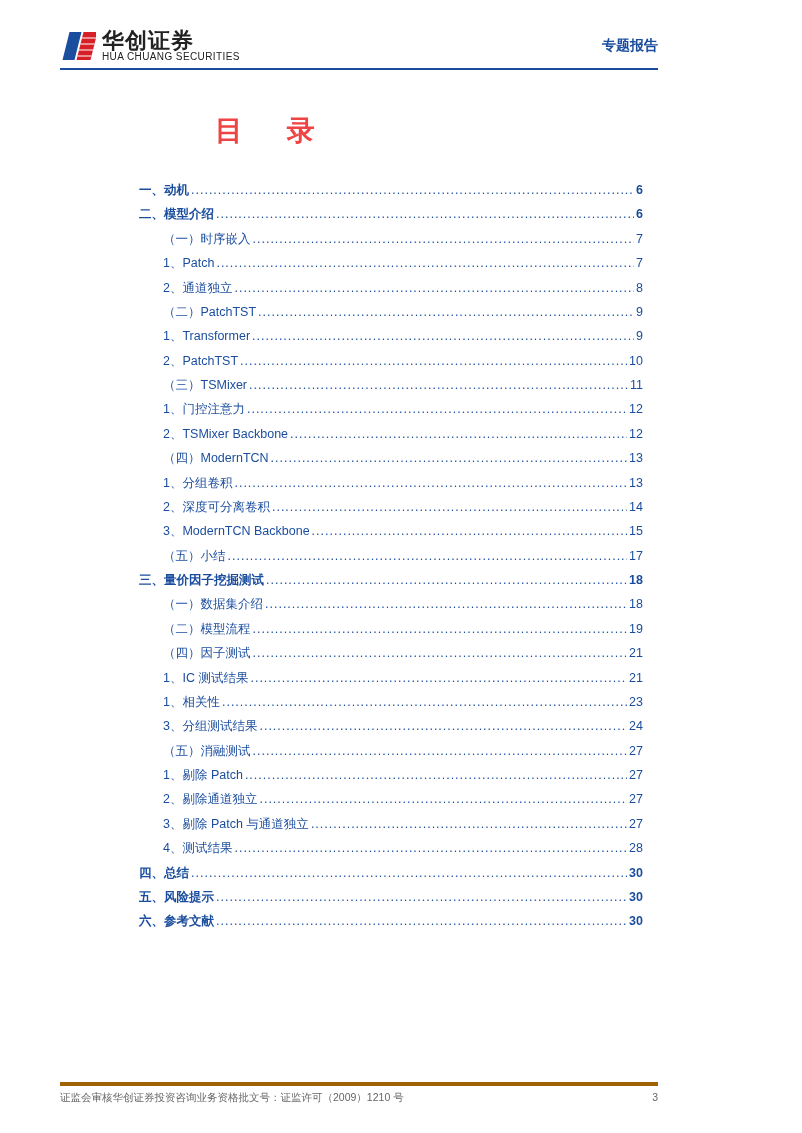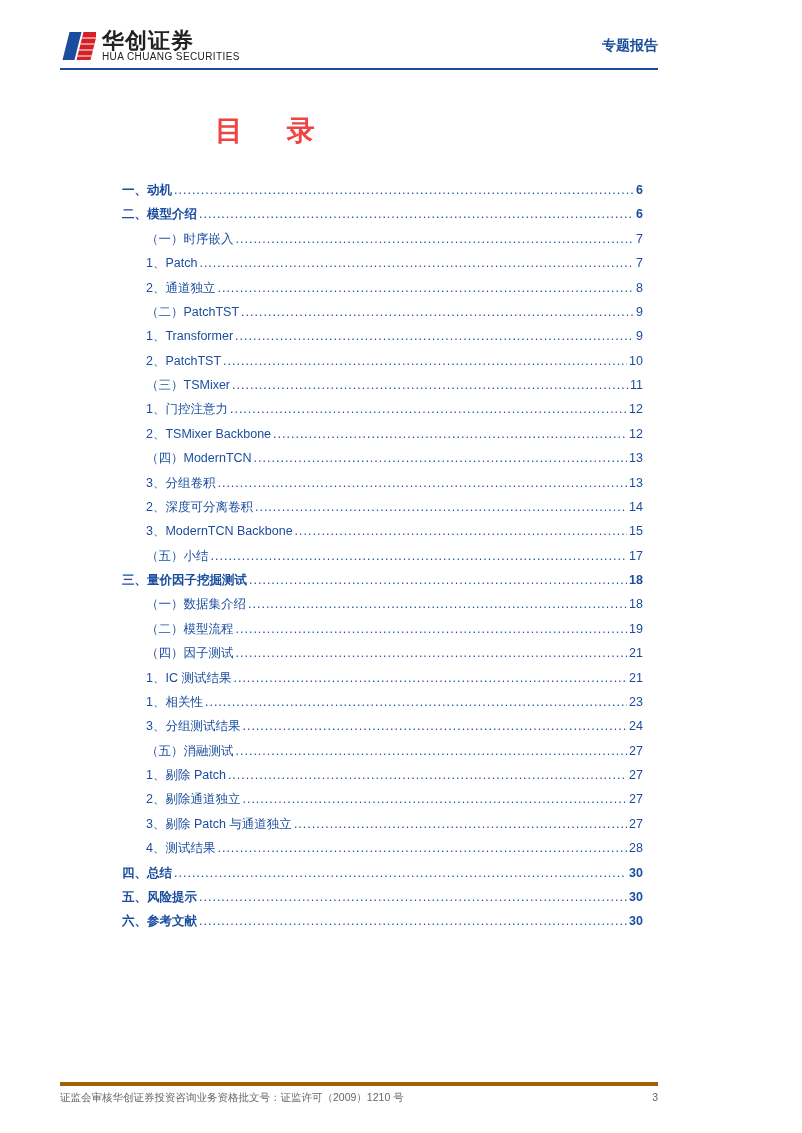--- a/index.html
+++ b/index.html
@@ -48,21 +48,21 @@
     font-weight: bold;
   }
   .toc-title {
     margin: 42px 0 28px 155px;
     color: #ef4444;
     font-size: 28px;
     font-weight: bold;
     letter-spacing: 18px;
   }
   .toc {
-    margin-left: 62px;
+    margin-left: 79px;
     margin-right: 15px;
     font-size: 12.5px;
     color: #1a4d9e;
   }
   .toc-row {
     display: flex;
     align-items: baseline;
     line-height: 1.95;
     white-space: nowrap;
   }
@@ -178,21 +178,21 @@
         <span class="toc-label">2、TSMixer Backbone</span>
         <span class="toc-dots"></span>
         <span class="toc-page">12</span>
       </div>
       <div class="toc-row lvl2">
         <span class="toc-label">（四）ModernTCN</span>
         <span class="toc-dots"></span>
         <span class="toc-page">13</span>
       </div>
       <div class="toc-row lvl3">
-        <span class="toc-label">3、分组卷积</span>
+        <span class="toc-label">1、分组卷积</span>
         <span class="toc-dots"></span>
         <span class="toc-page">13</span>
       </div>
       <div class="toc-row lvl3">
         <span class="toc-label">2、深度可分离卷积</span>
         <span class="toc-dots"></span>
         <span class="toc-page">14</span>
       </div>
       <div class="toc-row lvl3">
         <span class="toc-label">3、ModernTCN Backbone</span>

